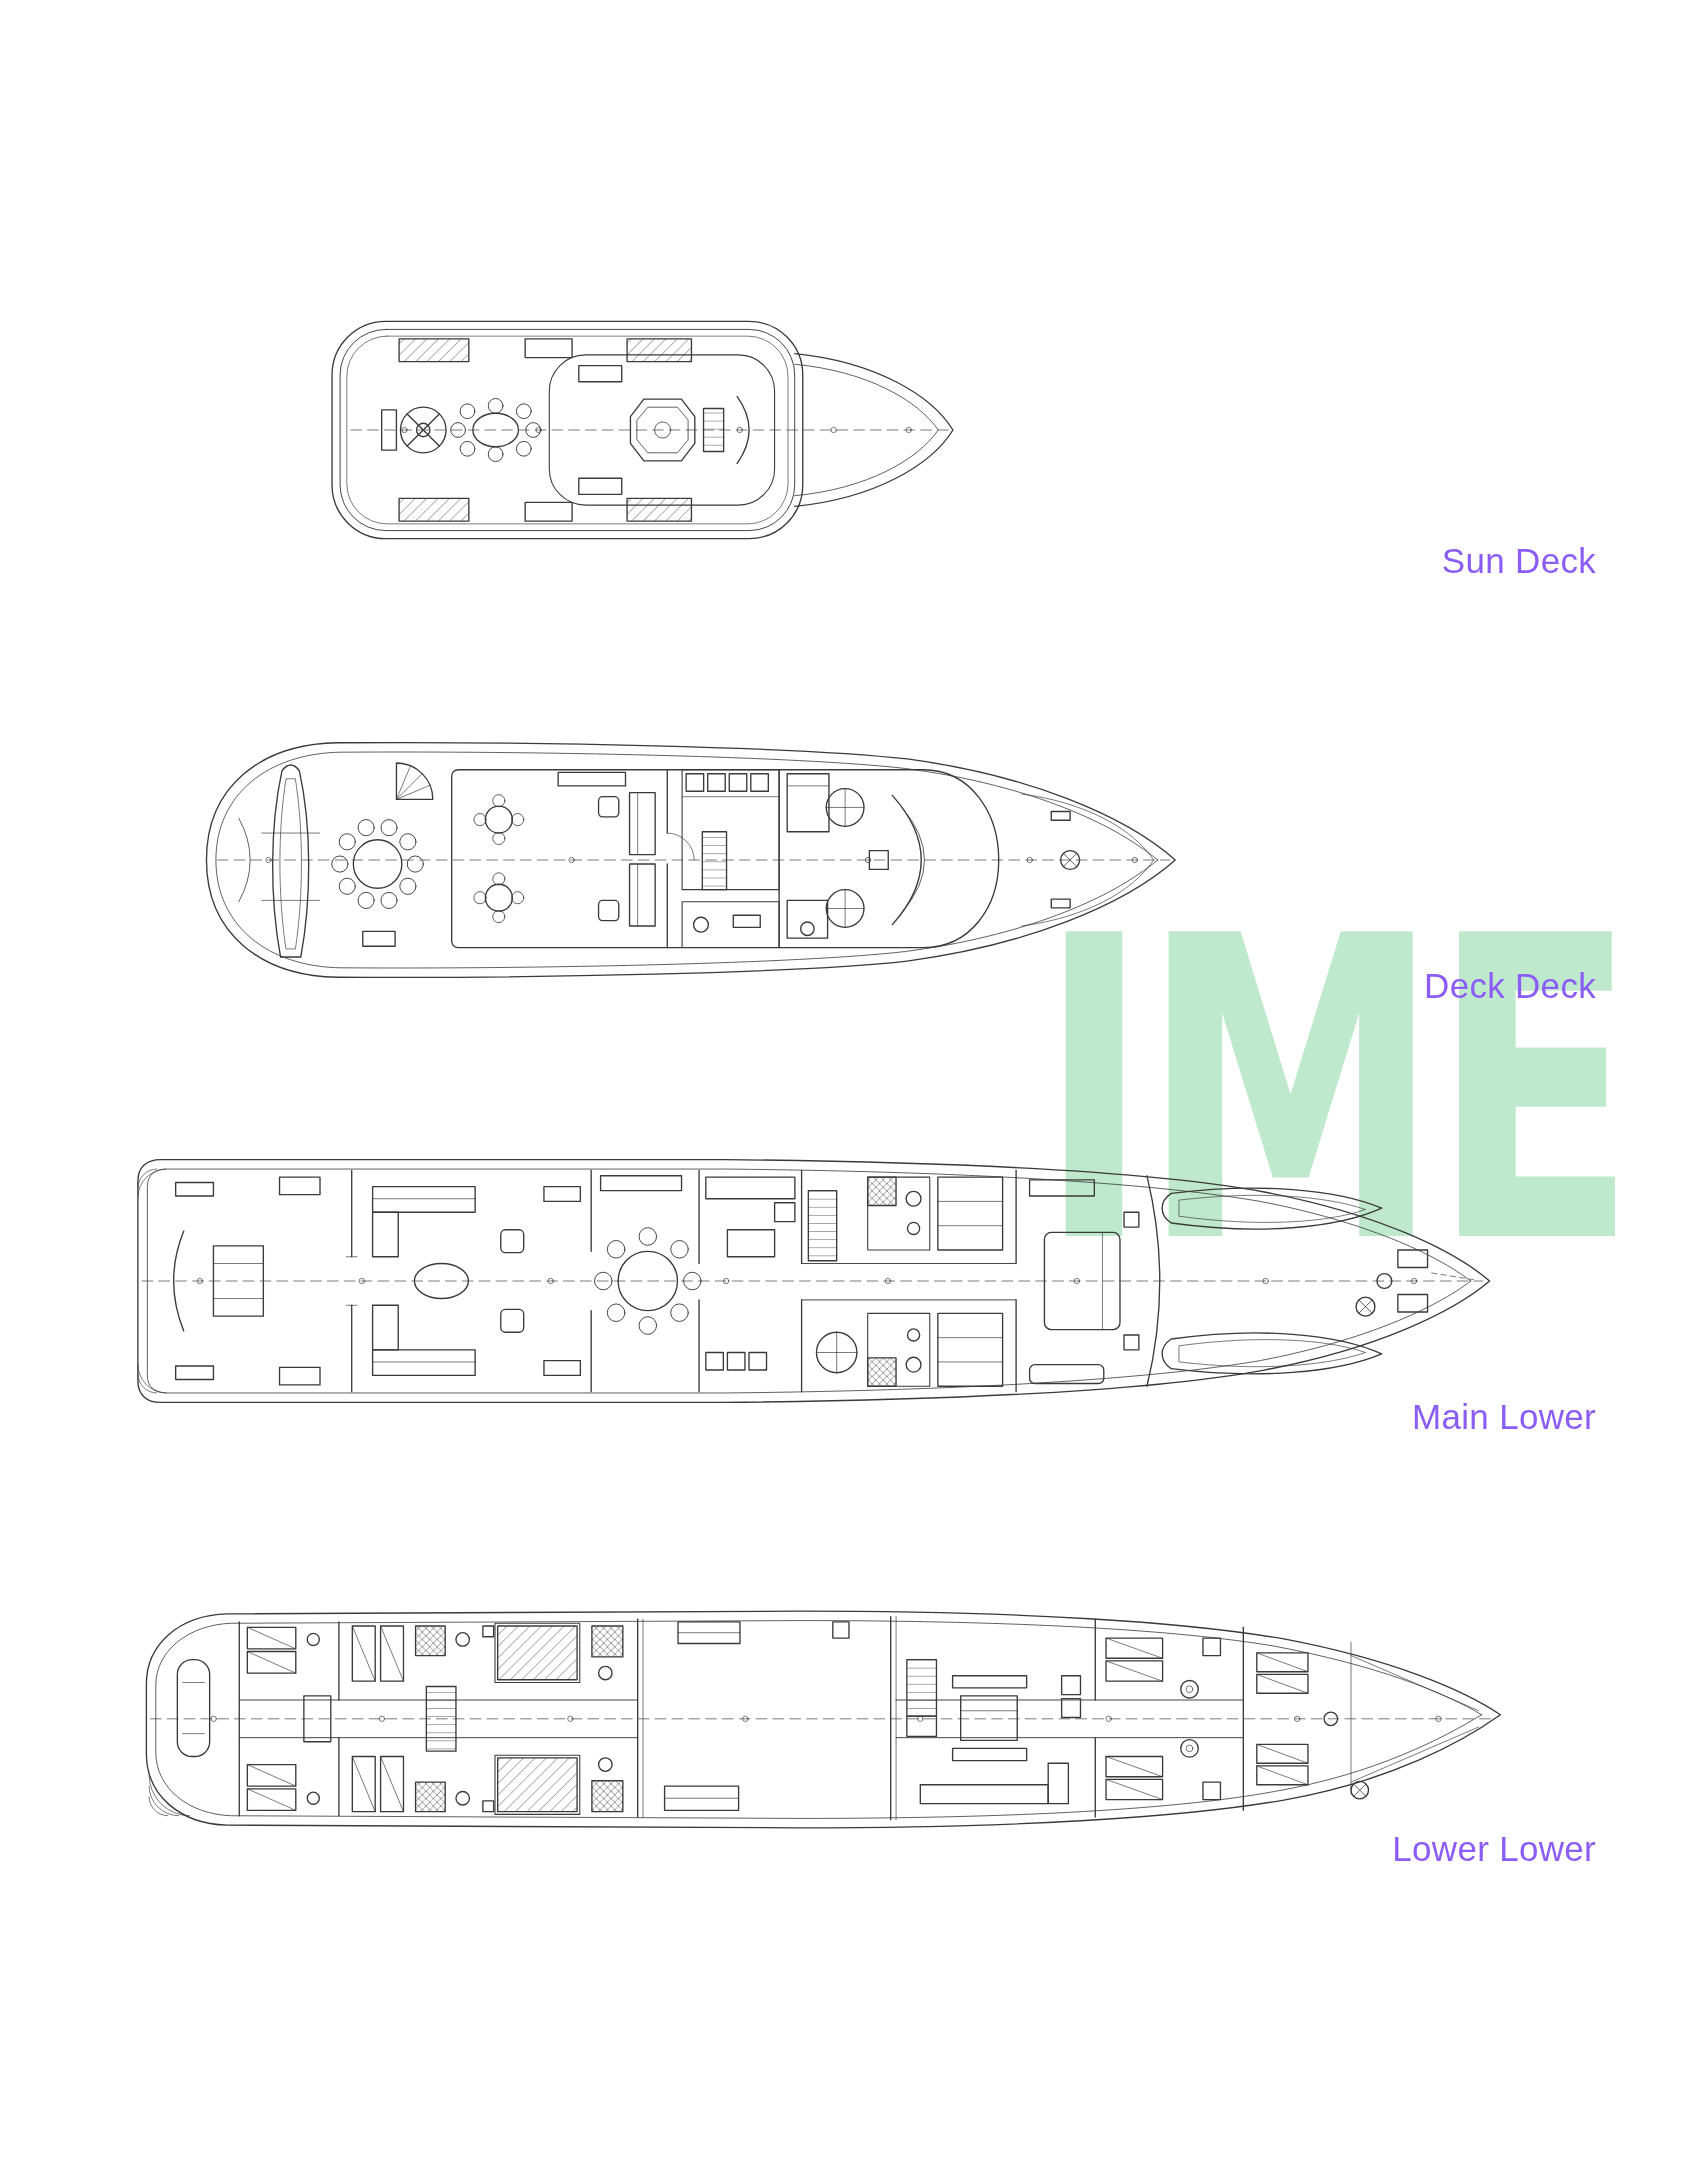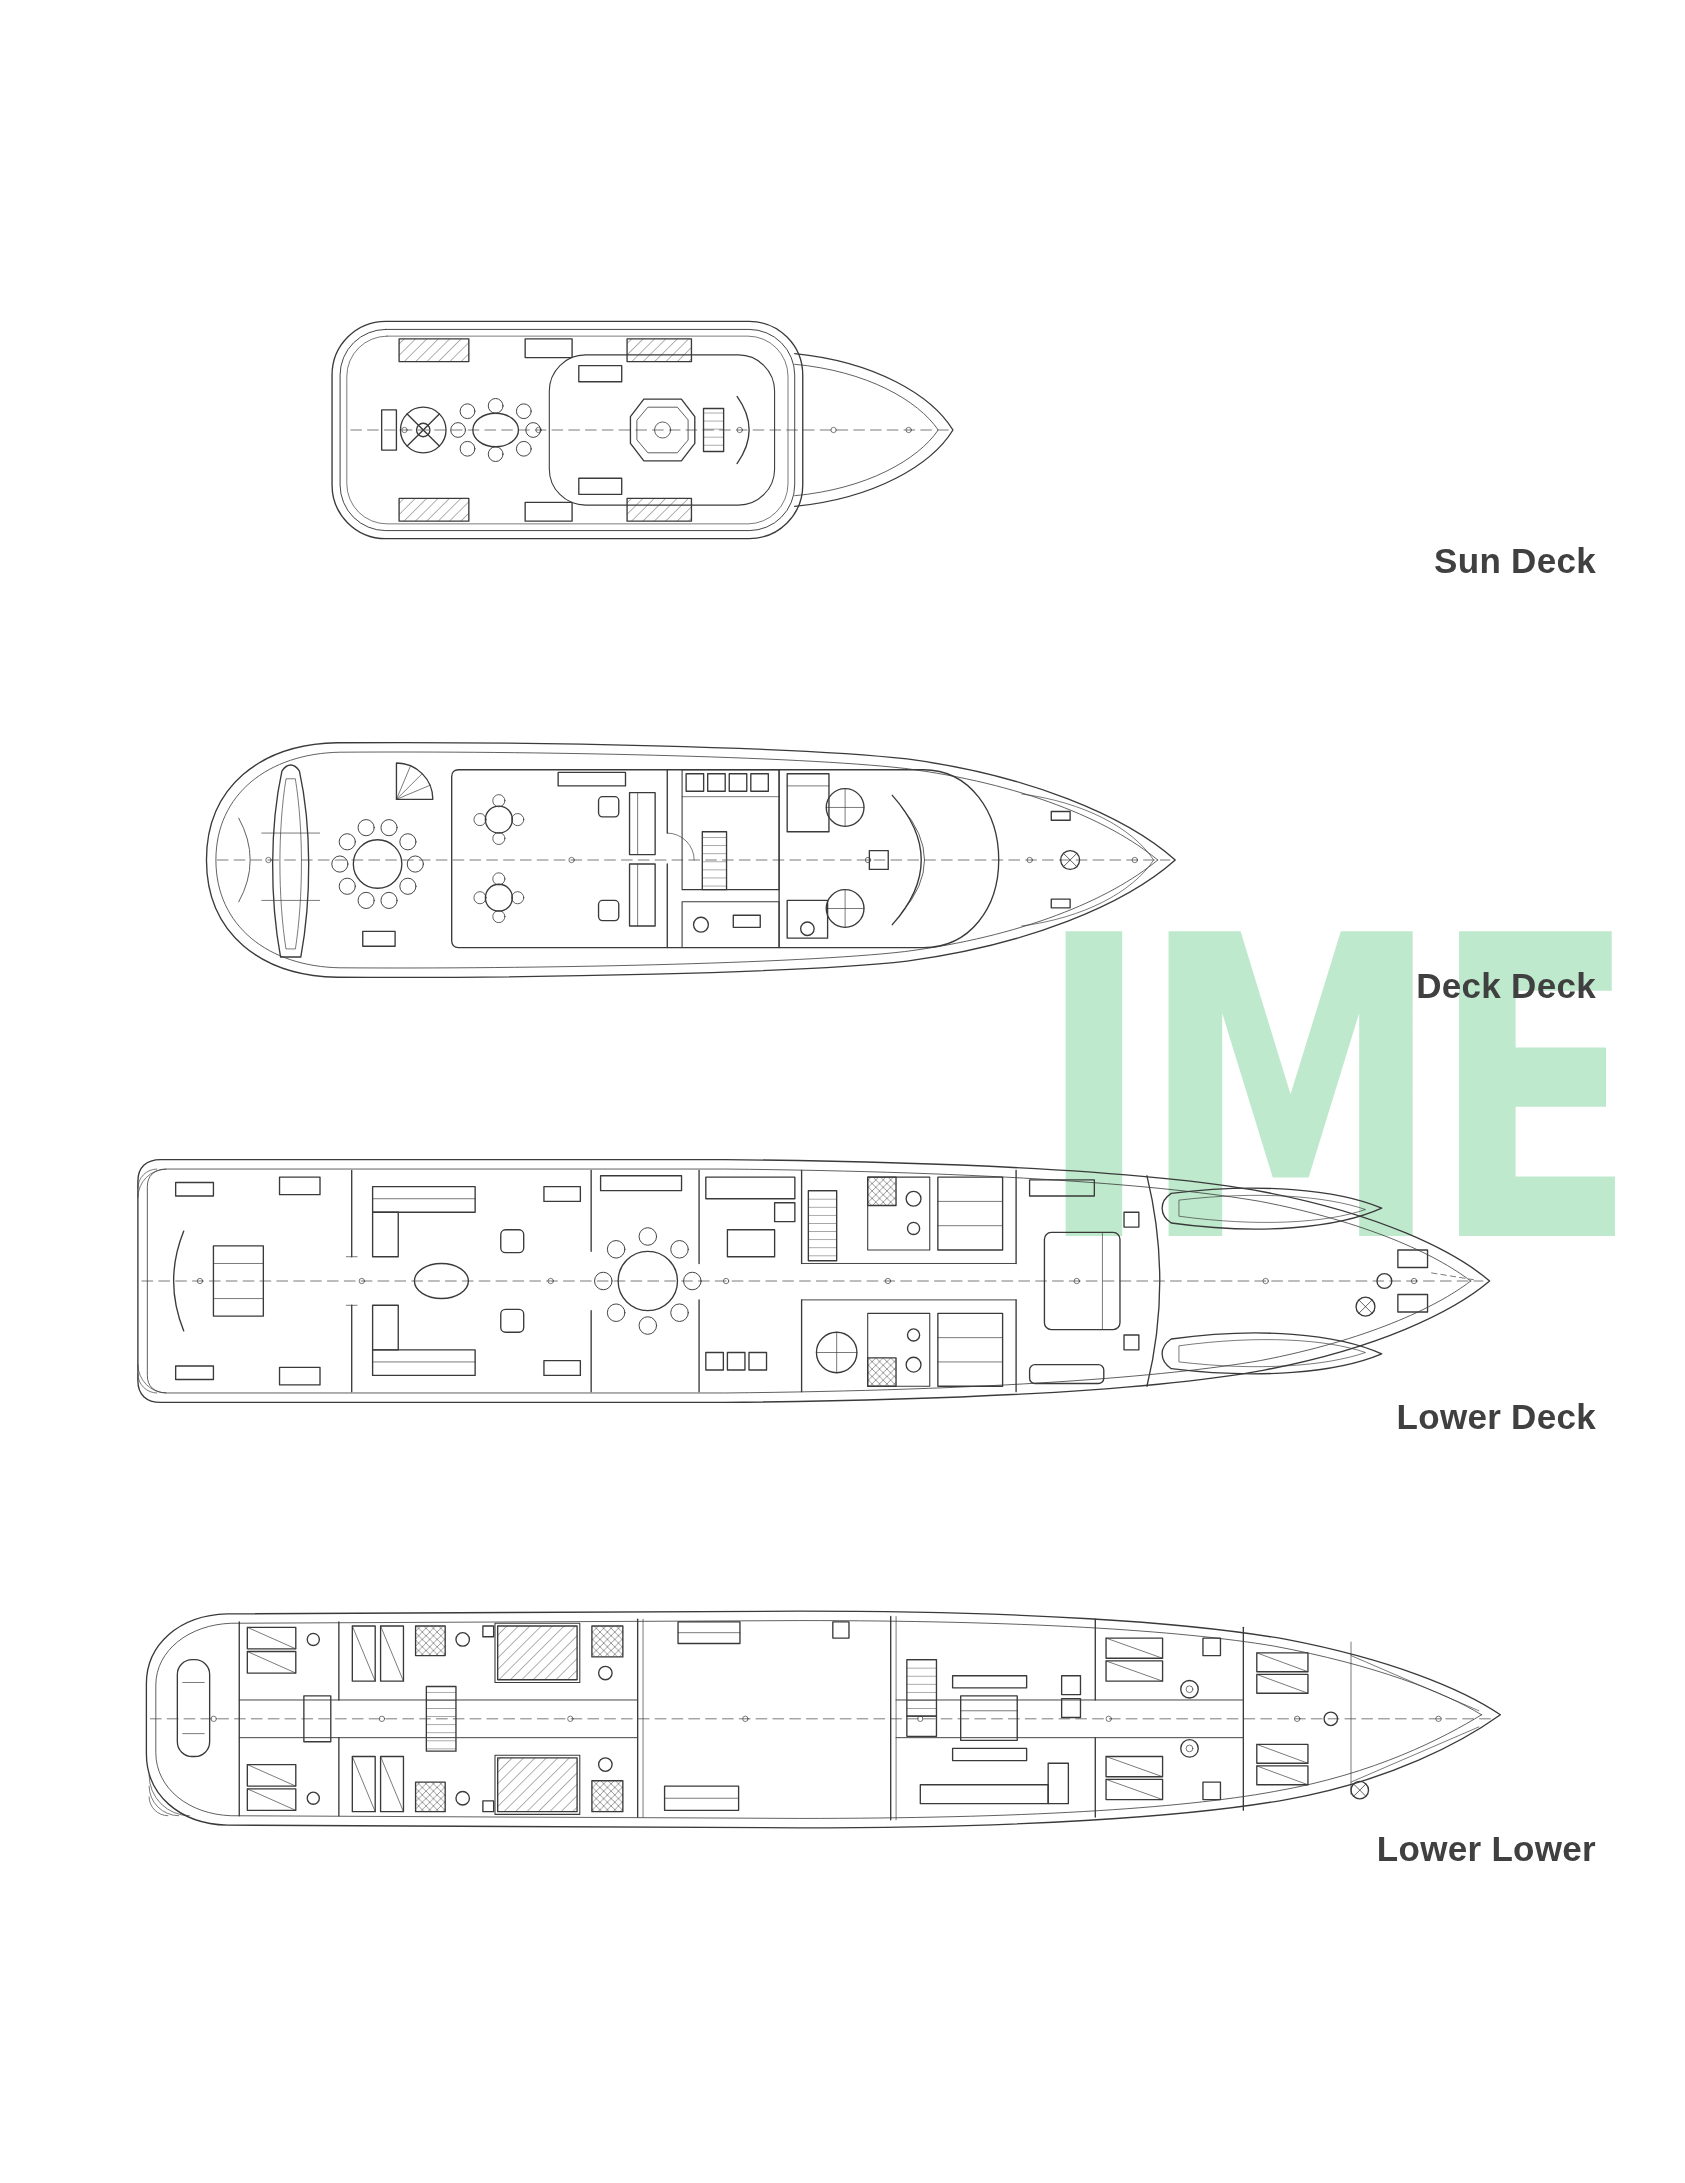--- a/index.html
+++ b/index.html
@@ -1,20 +1,20 @@
 <!DOCTYPE html>
 <html style="font-size:10.8px"><head>
 <meta charset="utf-8">
 <style>
   html,body{margin:0;padding:0;background:#ffffff;}
   .page{position:relative;width:1686px;height:2183px;background:#ffffff;overflow:hidden;
         font-family:"Liberation Sans",sans-serif;}
   .plan{position:absolute;z-index:1;}
-  .deck-label{position:absolute;right:90px;z-index:2;font-weight:700;font-size:35px;
-              letter-spacing:0.3px;color:#404040;white-space:nowrap;}
+  .deck-label{position:absolute;right:90px;z-index:2;font-weight:400;font-size:35px;
+              letter-spacing:0.3px;color:#8b5cf6;white-space:nowrap;}
   .watermark{position:absolute;left:1038px;top:883px;z-index:0;line-height:1;
              font-family:"DejaVu Sans",sans-serif;font-weight:700;font-size:418px;
              letter-spacing:-0.03em;color:#bfe9cd;transform:scaleX(0.72);
              transform-origin:left top;user-select:none;}
 </style>
 </head>
 <body>
 
 <div class="page">
 
@@ -292,21 +292,21 @@
       <path d="M1560 324 C 1690 340 1806 330 1872 302 C 1806 272 1690 262 1560 280 C 1542 292 1542 312 1560 324 Z"></path>
       <path d="M1572 314 C 1690 328 1790 320 1848 300 C 1790 280 1690 274 1572 290 Z" stroke-width="1"></path>
       <rect x="1896" y="148" width="44" height="26"></rect>
         <rect x="1896" y="214" width="44" height="26"></rect>
       <circle cx="1876" cy="194" r="11"></circle>
       <circle cx="1848" cy="232" r="14"></circle>
       <path d="M1838 222 L1858 242 M1858 222 L1838 242" stroke-width="1.2"></path>
       <line x1="1946" y1="182" x2="2008" y2="192" stroke-width="1" stroke-dasharray="8 6"></line>
     </g>
   </svg>
-  <div class="deck-label" style="top:1397px">Lower Deck</div>
+  <div class="deck-label" style="top:1397px">Main Lower</div>
 
   
   <svg class="plan" style="left:125px;top:1595px" width="1382" height="249" viewBox="0 0 2050 370">
     <g stroke="#3a3a3a" fill="none" stroke-width="2" stroke-linejoin="round" stroke-linecap="round">
       <path d="M2042 178 C 1986 140 1880 96 1724 66 C 1578 40 1330 24 1000 24 L 150 28 C 78 30 30 74 30 132 L 30 236 C 30 296 78 340 150 342 L 1000 346 C 1330 346 1578 330 1724 304 C 1880 276 1986 218 2042 178 Z"></path>
       <path d="M2014 178 C 1958 144 1856 104 1706 76 C 1564 52 1328 38 1000 38 L 156 42 C 94 44 44 82 44 134 L 44 234 C 44 288 94 326 156 328 L 1000 332 C 1328 332 1564 318 1706 292 C 1856 266 1958 212 2014 178 Z" stroke-width="1.2"></path>
       <path d="M34 268 A60 60 0 0 0 94 328" stroke-width="1"></path>
       <path d="M34 284 A44 44 0 0 0 78 328" stroke-width="1"></path>
       <path d="M34 300 A28 28 0 0 0 62 328" stroke-width="1"></path>
       <line x1="36" y1="184" x2="2030" y2="184" stroke-width="1" stroke-dasharray="16 9"></line>

